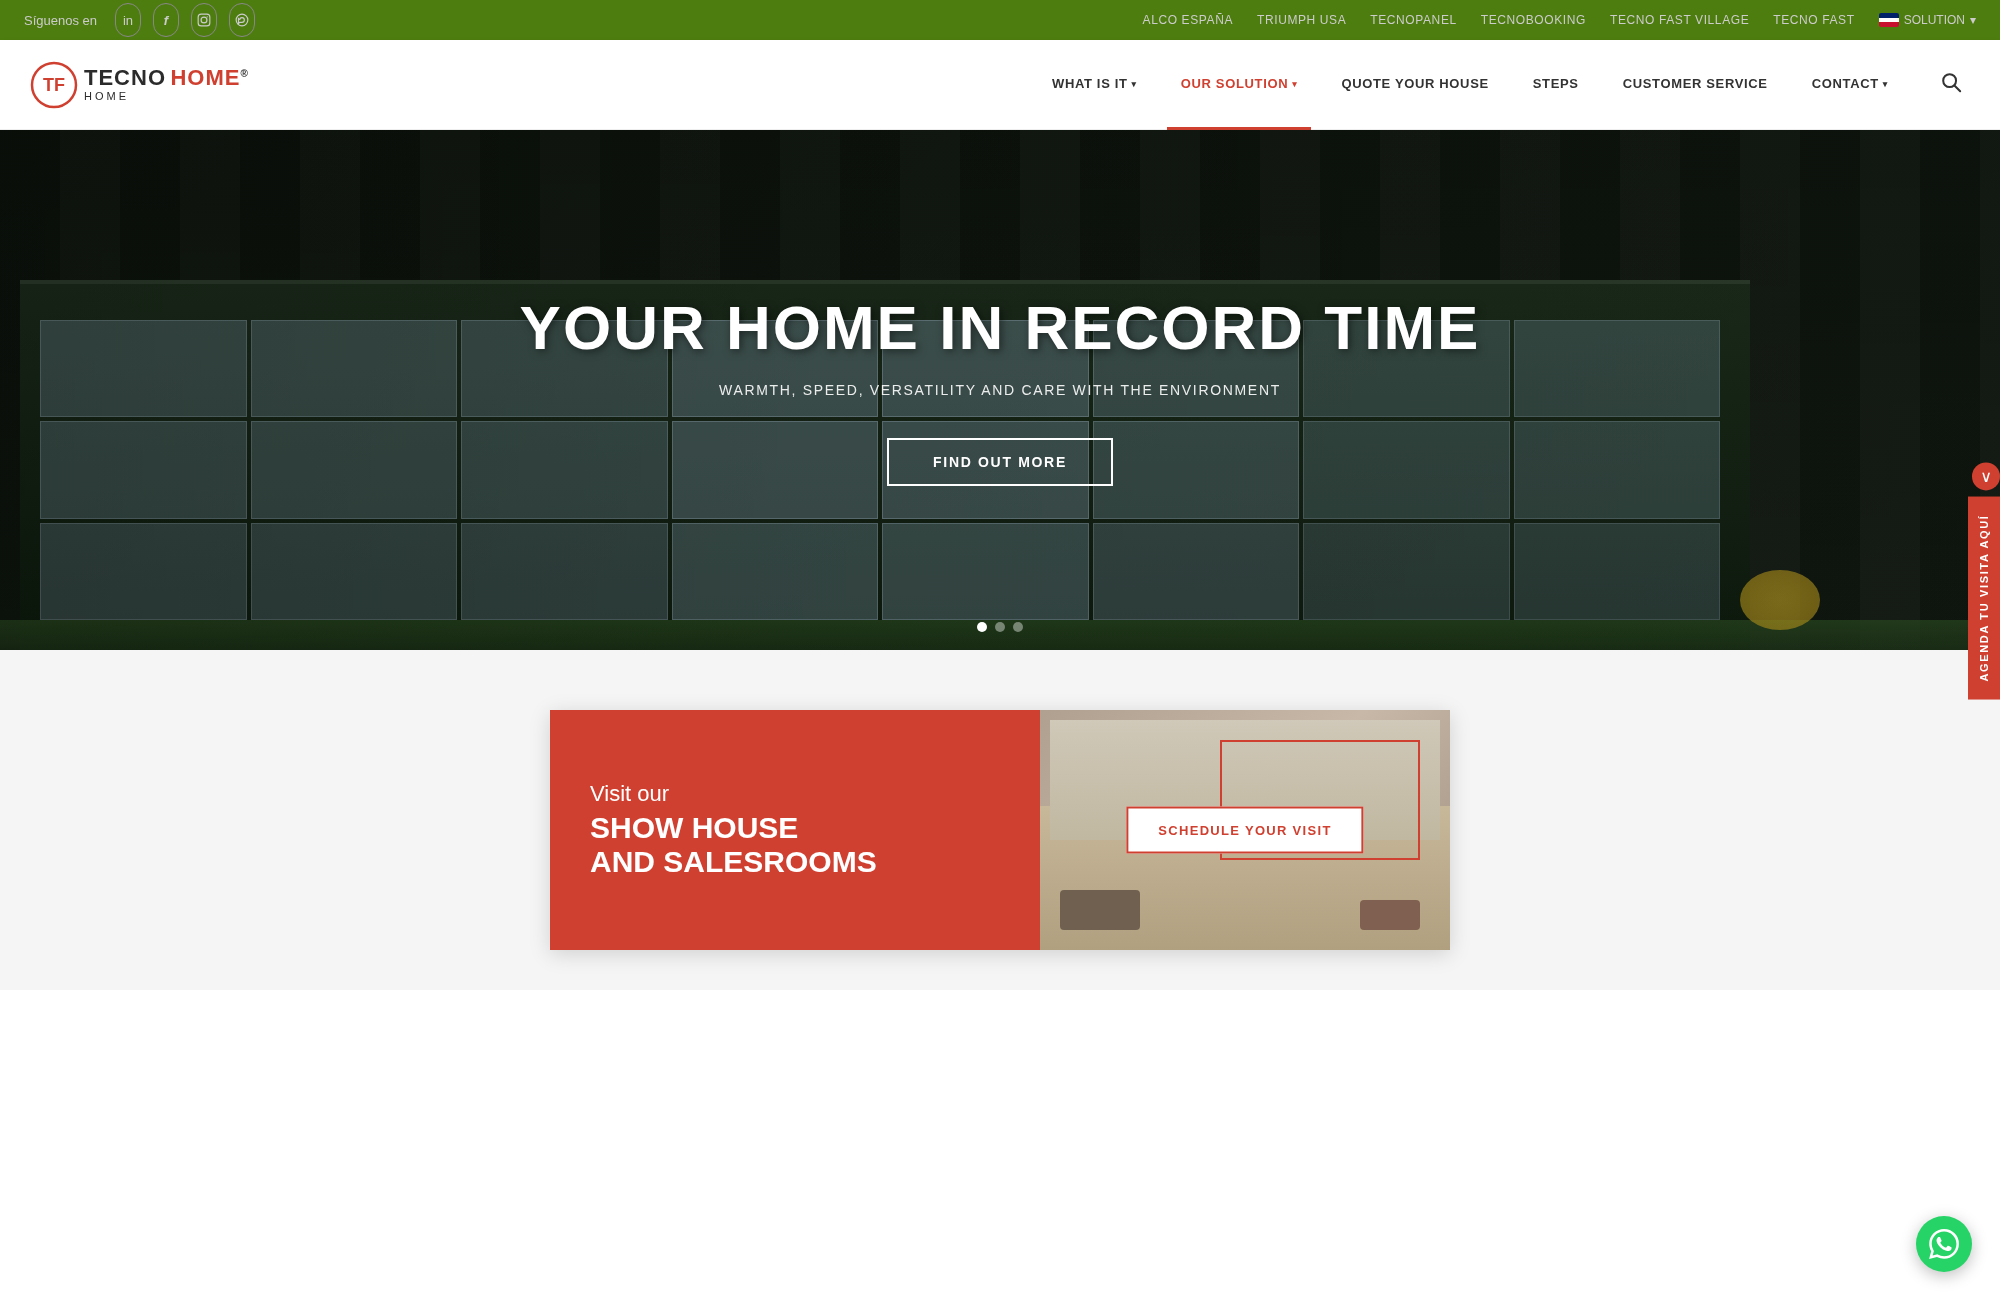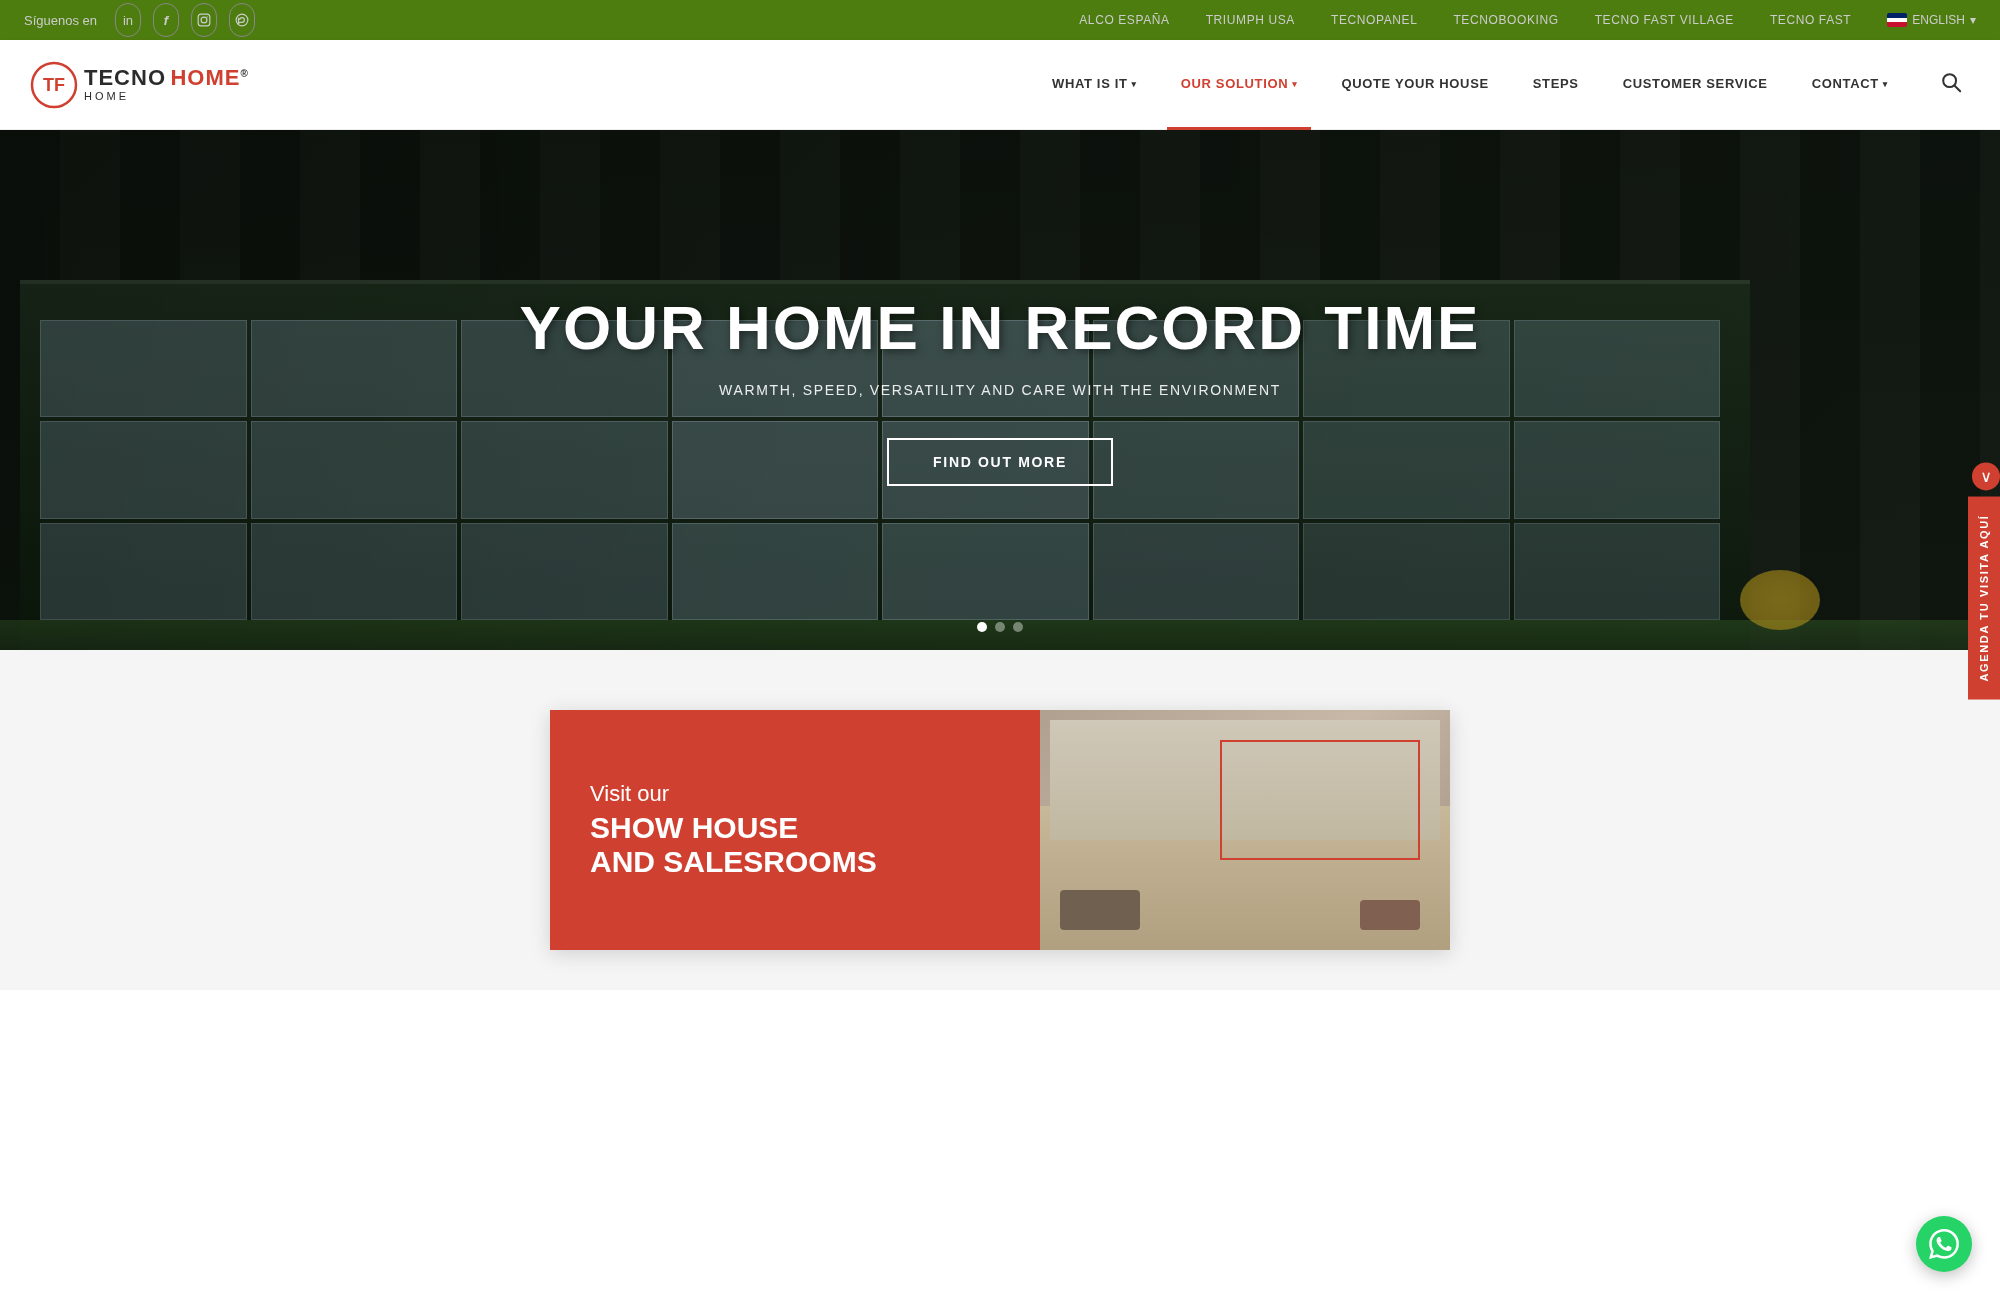--- a/index.html
+++ b/index.html
@@ -28,21 +28,21 @@
       align-items: center;
       justify-content: center;
       color: #ccc;
       font-size: 13px;
       cursor: pointer;
     }
     .top-bar-right {
       margin-left: auto;
       display: flex;
       align-items: center;
-      gap: 36px;
+      gap: 24px;
     }
     .top-bar-link {
       color: #ccc;
       font-size: 12px;
       text-transform: uppercase;
       letter-spacing: 0.05em;
       cursor: pointer;
       white-space: nowrap;
     }
     .lang-selector {
@@ -378,21 +378,21 @@
 
   <div class="top-bar-right">
     <span class="top-bar-link">ALCO ESPAÑA</span>
     <span class="top-bar-link">TRIUMPH USA</span>
     <span class="top-bar-link">TECNOPANEL</span>
     <span class="top-bar-link">TECNOBOOKING</span>
     <span class="top-bar-link">TECNO FAST VILLAGE</span>
     <span class="top-bar-link">TECNO FAST</span>
     <div class="lang-selector">
       <div class="flag-icon"></div>
-      <span>ENGLISH</span>
+      <span>SOLUTION</span>
       <span>▾</span>
     </div>
   </div>
 </div>
 
 <nav class="main-nav">
   <div class="logo-area">
 
     <svg class="logo-icon" viewBox="0 0 48 48" xmlns="http://www.w3.org/2000/svg">
       <circle cx="24" cy="24" r="22" fill="none" stroke="#d04030" stroke-width="2.5"></circle>
@@ -513,20 +513,21 @@
       <div class="show-house-img-placeholder">
 
         <div style="position:absolute;bottom:0;left:0;right:0;height:60%;background:linear-gradient(180deg,#c8b89a,#b0a080);"></div>
         <div style="position:absolute;top:10px;left:10px;right:10px;height:50%;background:linear-gradient(180deg,#d0c8b8,#c0b8a0);"></div>
 
         <div style="position:absolute;bottom:20px;left:20px;width:80px;height:40px;background:#706050;border-radius:4px;"></div>
         <div style="position:absolute;bottom:20px;right:30px;width:60px;height:30px;background:#806050;border-radius:4px;"></div>
 
         <div style="position:absolute;top:30px;right:30px;width:200px;height:120px;border:2px solid #d04030;pointer-events:none;"></div>
       </div>
+      <button class="schedule-btn">SCHEDULE YOUR VISIT</button>
     </div>
   </div>
 </div>
 
 <div class="whatsapp-fab" title="WhatsApp">
   <svg width="30" height="30" viewBox="0 0 24 24" fill="white">
     <path d="M17.472 14.382c-.297-.149-1.758-.867-2.03-.967-.273-.099-.471-.148-.67.15-.197.297-.767.966-.94 1.164-.173.199-.347.223-.644.075-.297-.15-1.255-.463-2.39-1.475-.883-.788-1.48-1.761-1.653-2.059-.173-.297-.018-.458.13-.606.134-.133.298-.347.446-.52.149-.174.198-.298.298-.497.099-.198.05-.371-.025-.52-.075-.149-.669-1.612-.916-2.207-.242-.579-.487-.5-.669-.51-.173-.008-.371-.01-.57-.01-.198 0-.52.074-.792.372-.272.297-1.04 1.016-1.04 2.479 0 1.462 1.065 2.875 1.213 3.074.149.198 2.096 3.2 5.077 4.487.709.306 1.262.489 1.694.625.712.227 1.36.195 1.871.118.571-.085 1.758-.719 2.006-1.413.248-.694.248-1.289.173-1.413-.074-.124-.272-.198-.57-.347m-5.421 7.403h-.004a9.87 9.87 0 01-5.031-1.378l-.361-.214-3.741.982.998-3.648-.235-.374a9.86 9.86 0 01-1.51-5.26c.001-5.45 4.436-9.884 9.888-9.884 2.64 0 5.122 1.03 6.988 2.898a9.825 9.825 0 012.893 6.994c-.003 5.45-4.437 9.884-9.885 9.884m8.413-18.297A11.815 11.815 0 0012.05 0C5.495 0 .16 5.335.157 11.892c0 2.096.547 4.142 1.588 5.945L.057 24l6.305-1.654a11.882 11.882 0 005.683 1.448h.005c6.554 0 11.89-5.335 11.893-11.893a11.821 11.821 0 00-3.48-8.413z"></path>
   </svg>
 </div>
 

